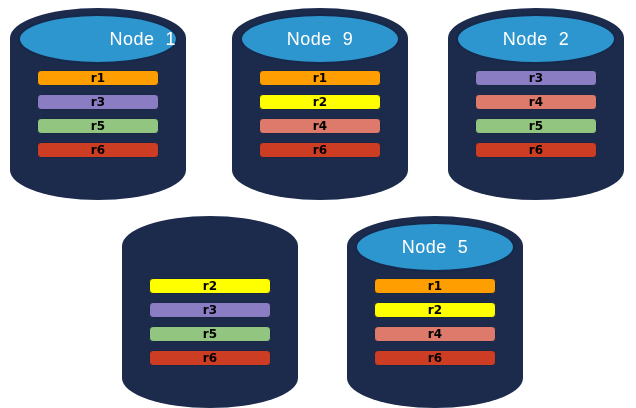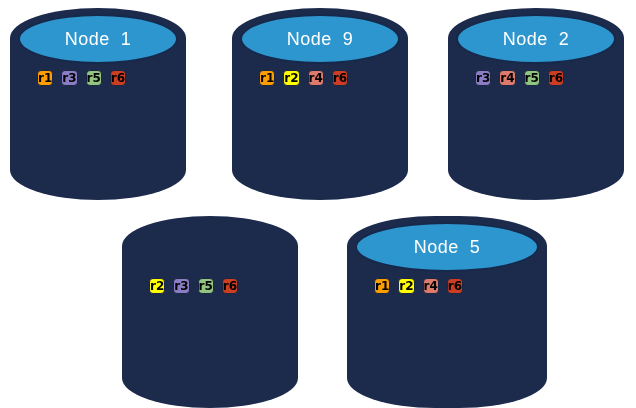--- a/index.html
+++ b/index.html
@@ -43,21 +43,21 @@
     letter-spacing: 0.5px;
     white-space: pre;           
     font-weight: 400;
   }
   .bars {
     position: absolute;
     left: 27px;
     right: 27px;
     top: 62px;
     display: flex;
-    flex-direction: row;
+    flex-direction: column;
     gap: 8px;
   }
   .bar {
     height: 16px;
     box-sizing: border-box;
     border: 1.5px solid transparent;
     border-radius: 4px;
     display: flex;
     align-items: center;
     justify-content: center;
@@ -66,30 +66,30 @@
     font-family: "DejaVu Sans", sans-serif;
     font-weight: 700;
     font-size: 12px;
     line-height: 13px;
   }
   
   .n1 { left: 10px;  top: 8px; }
   .n2 { left: 232px; top: 8px; }
   .n3 { left: 448px; top: 8px; }
   .n4 { left: 122px; top: 216px; }
-  .n5 { left: 347px; top: 216px; padding-left: 24px; }
+  .n5 { left: 347px; top: 216px; }
 </style>
 </head>
 <body>
 
 <div class="canvas" style="background-color: rgb(255, 255, 255);">
 
   <div class="cylinder n1">
     <div class="shell" style="background-color: rgb(28, 42, 76);"></div>
-    <div class="lid" style="background-color: rgb(46, 150, 206); border-color: rgb(22, 41, 75);">
+    <div class="lid" style="background-color: rgb(46, 150, 206); border-color: rgb(22, 41, 75); justify-content: flex-end;">
       <span class="node-label" style="color: rgb(255, 255, 255);">Node  1</span>
     </div>
     <div class="bars">
       <div class="bar" style="background-color: rgb(255, 158, 1); border-color: rgb(26, 39, 66);">
         <span class="bar-label" style="color: rgb(0, 0, 0);">r1</span>
       </div>
       <div class="bar" style="background-color: rgb(139, 125, 195); border-color: rgb(26, 39, 66);">
         <span class="bar-label" style="color: rgb(0, 0, 0);">r3</span>
       </div>
       <div class="bar" style="background-color: rgb(146, 197, 127); border-color: rgb(26, 39, 66);">

